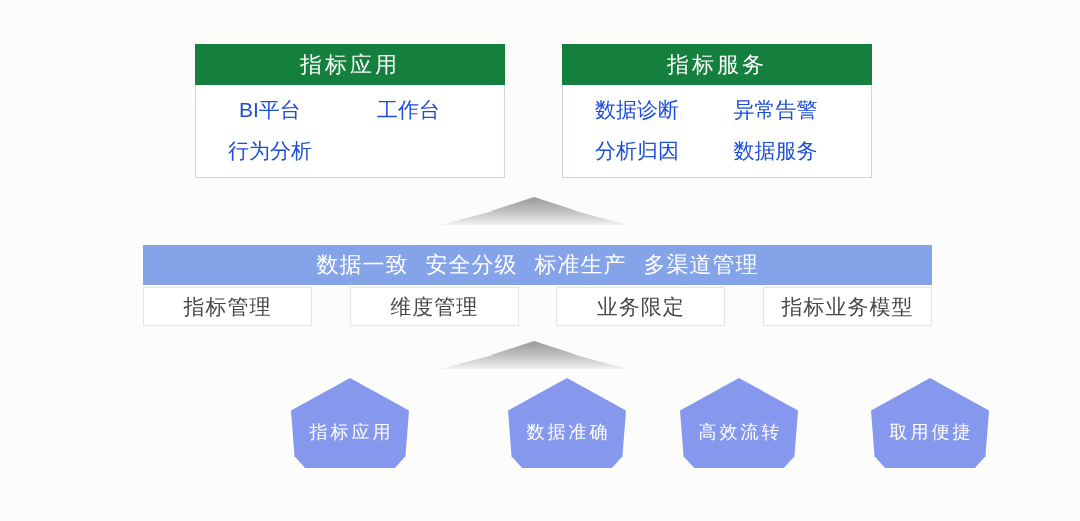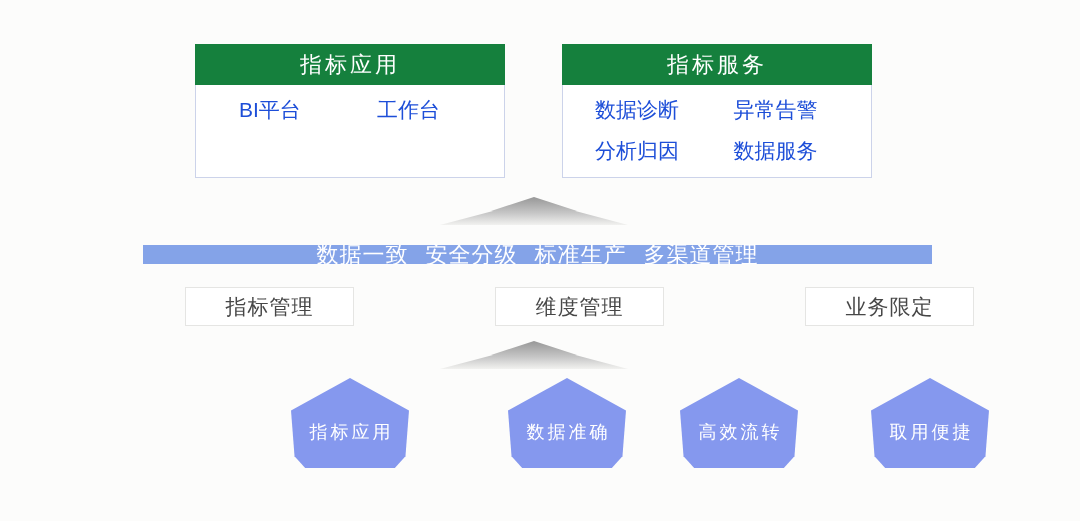--- a/index.html
+++ b/index.html
@@ -21,28 +21,28 @@
   .tbox-body{
     height:92px;box-sizing:border-box;padding:4px 0 6px;
     display:grid;grid-template-columns:48% 42%;grid-template-rows:1fr 1fr;
     justify-items:center;align-items:center;
     font-size:21px;color:#1d4ed8;
   }
   
   .up-arrow{position:absolute;width:188px;height:29px;left:440px;}
   
   .banner{
-    position:absolute;left:143px;top:245px;width:789px;height:19px;
+    position:absolute;left:143px;top:245px;width:789px;height:40px;
     background:#84a3e8;color:#ffffff;font-size:22px;letter-spacing:1px;
     display:flex;align-items:center;justify-content:center;gap:17px;
   }
   
   .mods{
     position:absolute;left:143px;top:287px;width:789px;
-    display:flex;justify-content:space-between;margin-left:42px;
+    display:flex;justify-content:space-between;
   }
   .mod{
     width:169px;height:39px;box-sizing:border-box;
     background:#ffffff;border:1px solid #e5e5e3;
     display:flex;align-items:center;justify-content:center;
     font-size:21px;letter-spacing:1px;color:#474747;
   }
   
   .badge{
     position:absolute;top:378px;width:118px;height:90px;
@@ -58,20 +58,21 @@
 
 <div class="stage">
 
   <section class="tbox" style="left:195px">
     <div class="tbox-header">
       <span>指标应用</span>
     </div>
     <div class="tbox-body">
       <span>BI平台</span>
       <span>工作台</span>
+      <span>行为分析</span>
     </div>
   </section>
 
   <section class="tbox" style="left:562px">
     <div class="tbox-header">
       <span>指标服务</span>
     </div>
     <div class="tbox-body">
       <span>数据诊断</span>
       <span>异常告警</span>
@@ -96,20 +97,21 @@
     <span>数据一致</span>
     <span>安全分级</span>
     <span>标准生产</span>
     <span>多渠道管理</span>
   </div>
 
   <div class="mods">
     <div class="mod">指标管理</div>
     <div class="mod">维度管理</div>
     <div class="mod">业务限定</div>
+    <div class="mod">指标业务模型</div>
   </div>
 
   <svg class="up-arrow" style="top:341px" viewBox="0 0 188 29" aria-hidden="true">
     <defs>
       <linearGradient id="ag2" gradientUnits="userSpaceOnUse" x1="0" y1="0" x2="0" y2="29">
         <stop offset="0" stop-color="#979797"></stop>
         <stop offset="0.55" stop-color="#c6c6c6"></stop>
         <stop offset="1" stop-color="#f5f5f3"></stop>
       </linearGradient>
     </defs>

